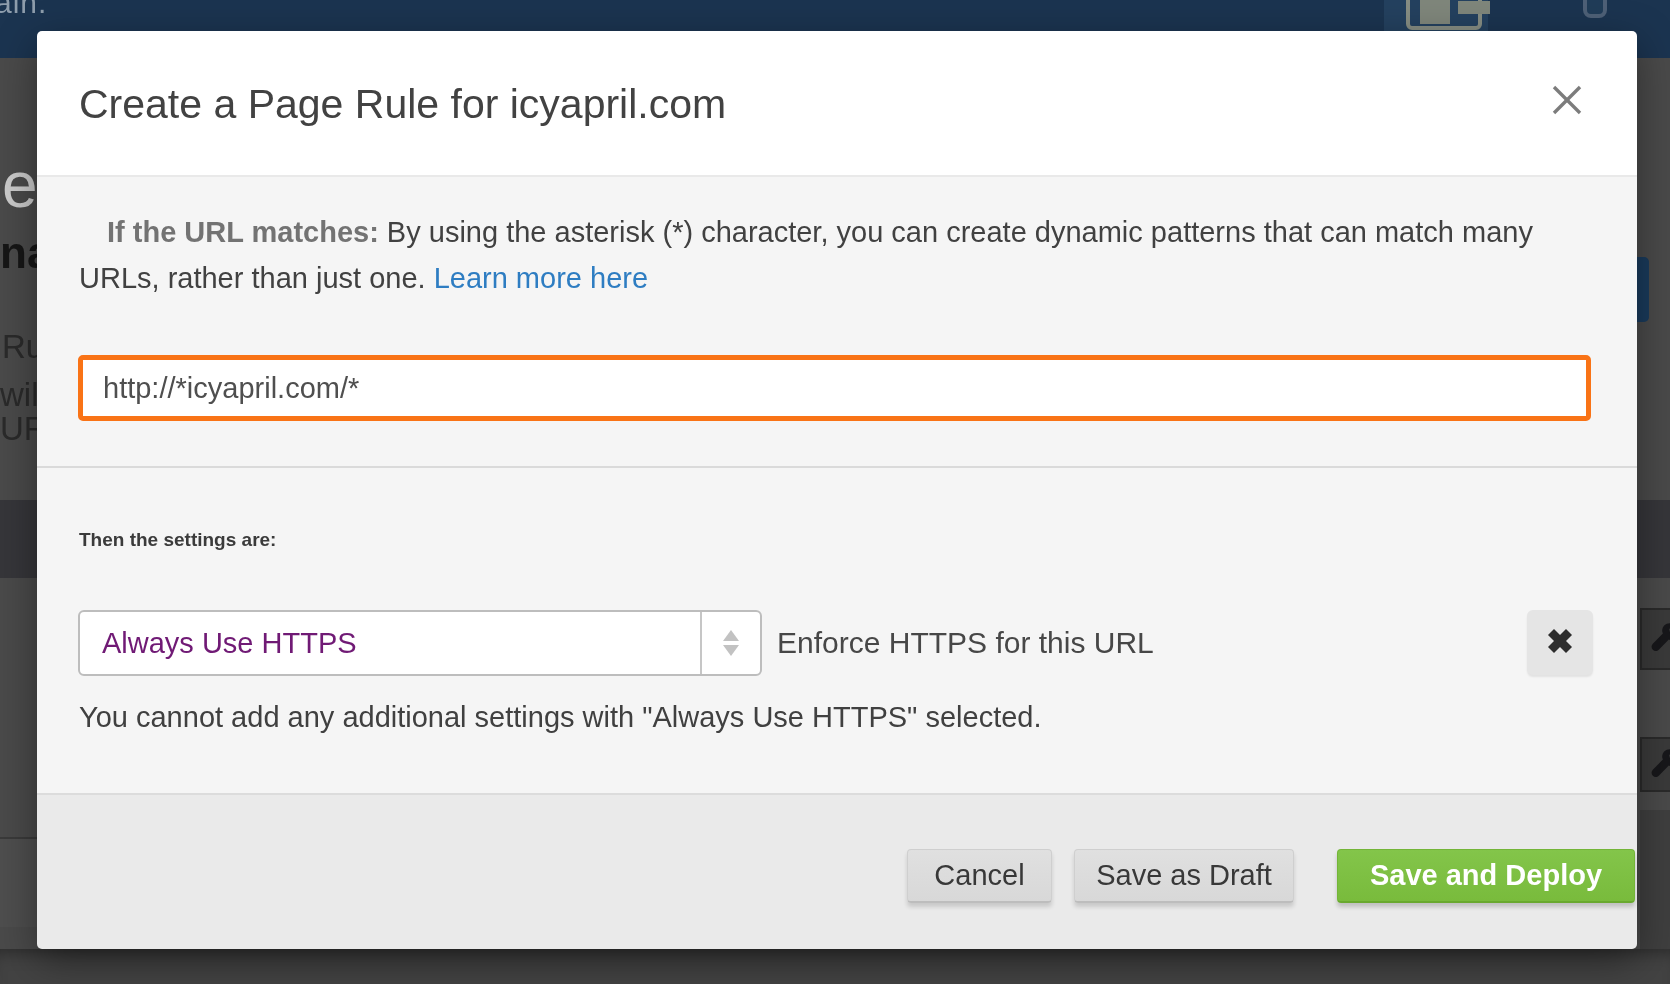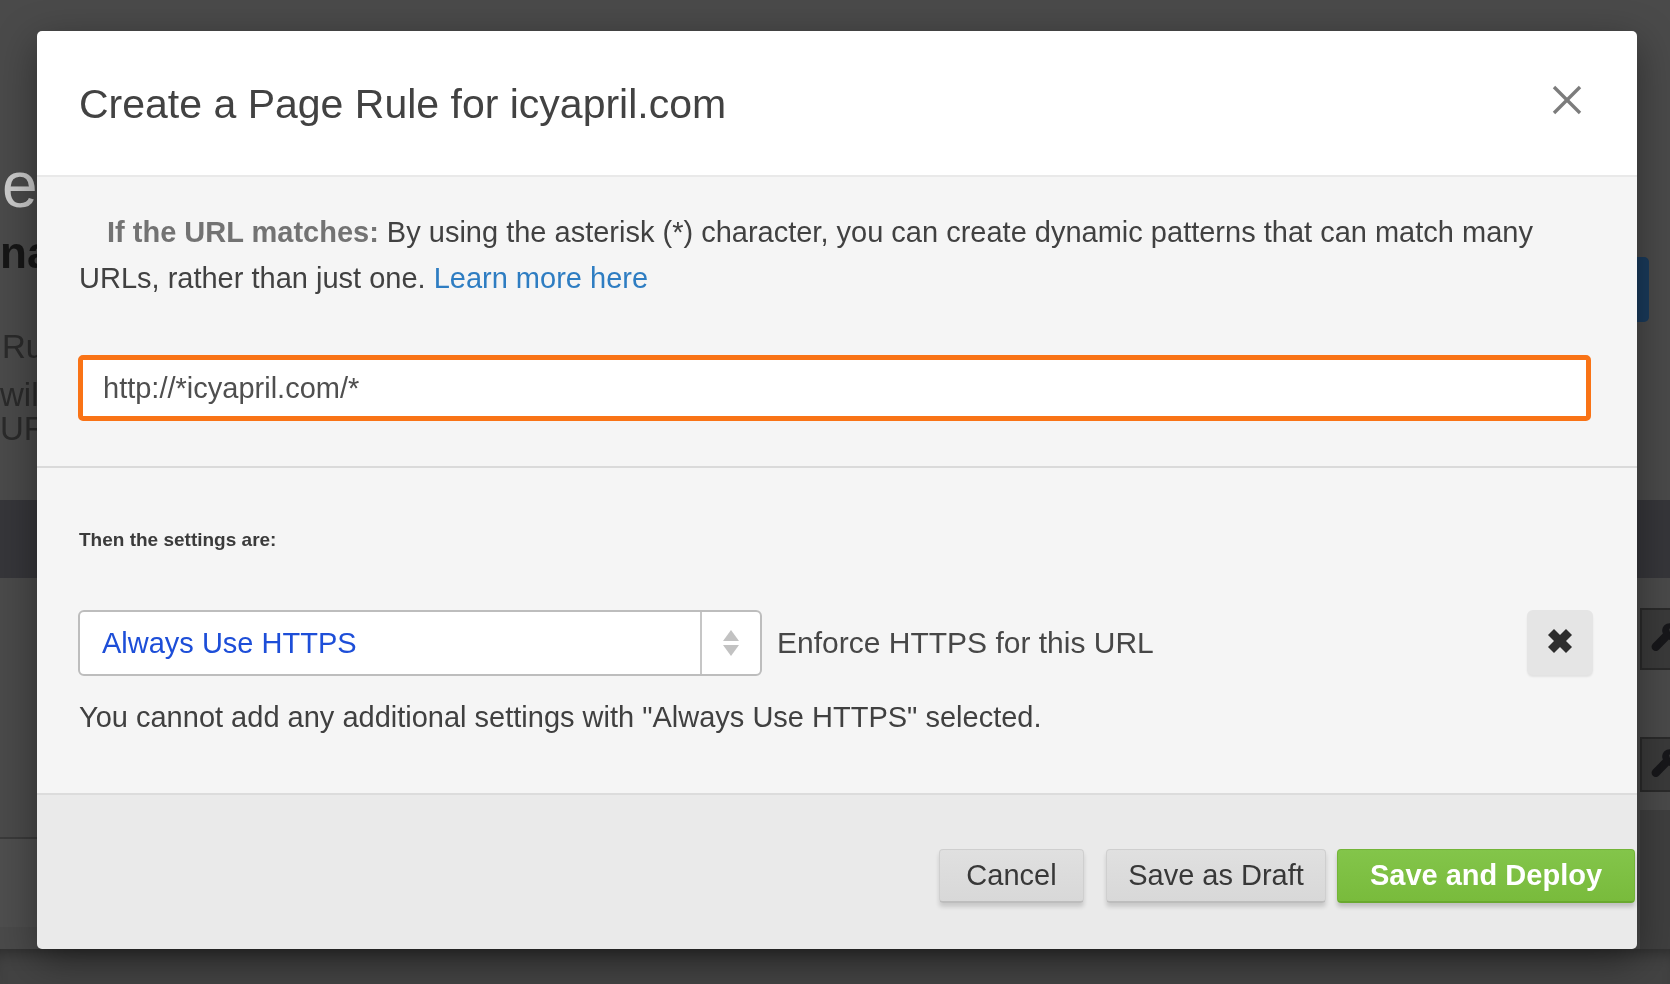--- a/index.html
+++ b/index.html
@@ -51,49 +51,59 @@
   .m-desc b { color:#737373;margin-left:28px; }
   .m-desc a { color:#2e7dc2; text-decoration:none; }
   .m-url-input { position:absolute; left:41px; top:178px; width:1513px; height:66px; background:#ffffff;
                  border:5px solid #f97316; border-radius:5px; padding:0 20px; font-size:29px; color:#4f4f4f;
                  font-family:"Liberation Sans","DejaVu Sans",sans-serif; }
   .m-divider { position:absolute; left:0; top:289px; width:1600px; height:0; border-top:2px solid #dadada; }
   .m-settings-heading { position:absolute; left:42px; top:352px; font-size:19px; font-weight:bold; color:#3b3b3b; }
 
   .m-select { position:absolute; left:41px; top:433px; width:684px; height:66px; background:#ffffff;
               border:2px solid #bdbdbd; border-radius:6px; cursor:pointer; }
-  .m-select-value { position:absolute; left:22px; top:0; height:62px; line-height:62px; font-size:29px; color:#1d4ed8; white-space:nowrap; }
+  .m-select-value { position:absolute; left:22px; top:0; height:62px; line-height:62px; font-size:29px; color:#701a75; white-space:nowrap; }
   .m-select-stepper { position:absolute; right:0; top:0; width:60px; height:62px; border-left:2px solid #c6c6c6; }
   .tri { position:absolute; left:50%; margin-left:-8px; width:0; height:0; border-left:8px solid transparent; border-right:8px solid transparent; }
   .tri-up   { top:18px;    border-bottom:11px solid #c2c2c2; }
   .tri-down { bottom:18px; border-top:11px solid #c2c2c2; }
 
   .m-setting-desc { position:absolute; left:740px; top:433px; height:66px; line-height:66px; font-size:30px; color:#474747; white-space:nowrap; }
   .m-delete { position:absolute; left:1490px; top:433px; width:66px; height:65px; background:#e5e5e5;
               border:none; border-radius:6px; cursor:pointer; box-shadow:0 2px 2px rgba(0,0,0,0.08); }
   .m-delete svg { width:30px; height:30px; stroke:#2d2d2d; stroke-width:8.5; }
   .m-note { position:absolute; left:42px; top:524px; font-size:29px; color:#404040; white-space:nowrap; }
 
   .m-footer { position:absolute; left:0; top:762px; width:1600px; height:156px; background:#eaeaea;
               border-top:2px solid #dcdcdc; border-radius:0 0 5px 5px; }
   .btn { position:absolute; top:54px; height:54px; border-radius:4px; font-size:29px; cursor:pointer;
          font-family:"Liberation Sans","DejaVu Sans",sans-serif; white-space:nowrap; }
   .btn-gray { background:linear-gradient(180deg,#e0e0e0,#d8d8d8); border:1px solid #cfcfcf; border-bottom:2px solid #bdbdbd;
-              color:#383838; box-shadow:0 4px 4px rgba(0,0,0,0.14);margin-left:32px; }
+              color:#383838; box-shadow:0 4px 4px rgba(0,0,0,0.14); }
   .btn-cancel { left:870px; width:145px; }
   .btn-draft  { left:1037px; width:220px; }
   .btn-green  { left:1300px; width:298px; background:linear-gradient(180deg,#83c54a,#79bb3c);
                 border:1px solid #74b538; border-bottom:2px solid #69a92f; color:#ffffff; font-weight:600;
                 box-shadow:0 4px 4px rgba(0,0,0,0.18); }
 </style>
 </head>
 <body>
 
 <div class="stage">
 
+  <div class="band bg-topbar">
+    <div class="bg-topbar-fragment">ain.</div>
+    <div class="bg-icon-patch"></div>
+    <div class="bg-grid-icon">
+      <div class="sq"></div>
+
+      <div class="bar2"></div>
+    </div>
+    <div class="bg-pill-icon"></div>
+  </div>
 
   <div class="band bg-band-dark"></div>
   <div class="band bg-band-left"></div>
   <div class="band bg-band-bottom"></div>
 
   <div class="bg-frag frag-e">e</div>
   <div class="bg-frag frag-nav">nav</div>
   <div class="bg-frag frag-ru">Ru</div>
   <div class="bg-frag frag-will">will</div>
   <div class="bg-frag frag-ur">UR</div>

